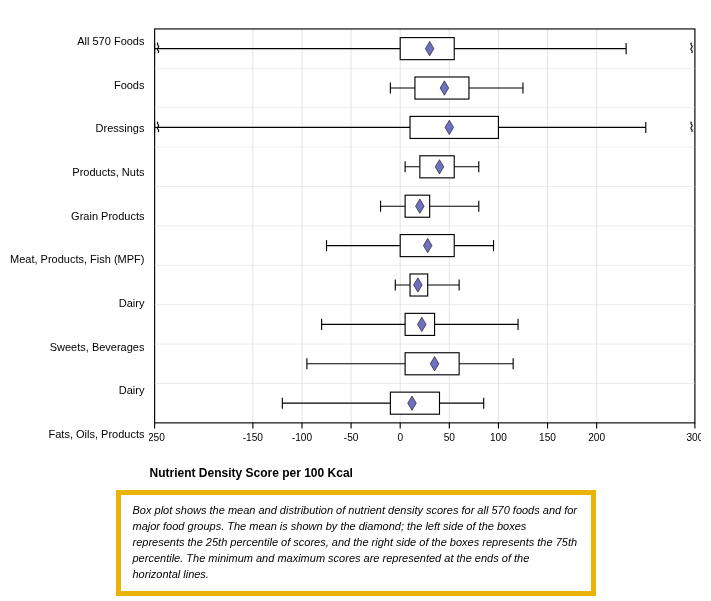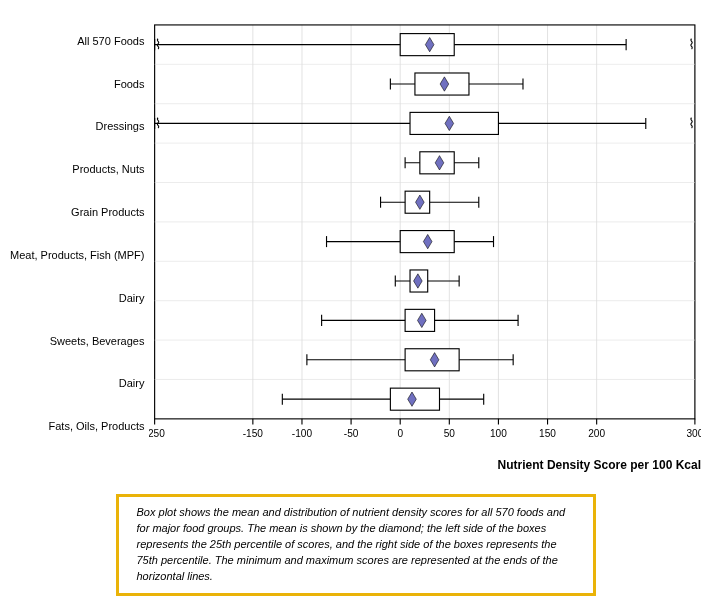--- a/index.html
+++ b/index.html
@@ -44,31 +44,31 @@
     }
     .plot-svg-wrapper {
       flex: 1;
       position: relative;
     }
     svg.chart {
       width: 100%;
       height: 100%;
     }
     .x-axis-label {
-      text-align: right;
+      text-align: left;
       font-size: 12px;
       font-weight: bold;
       margin-top: 2px;
       padding-bottom: 4px;
     }
     .legend-box {
-      border: 3px solid #eab308;
-      padding: 8px 18px;
+      border: 5px solid #eab308;
+      padding: 8px 12px;
       max-width: 480px;
-      margin: 18px auto 0 auto;
+      margin: 6px auto 0 auto;
       font-size: 11px;
       font-style: italic;
       line-height: 1.45;
     }
   </style>
 </head>
 <body>
 
 <div class="container">
   <div class="chart-area">

